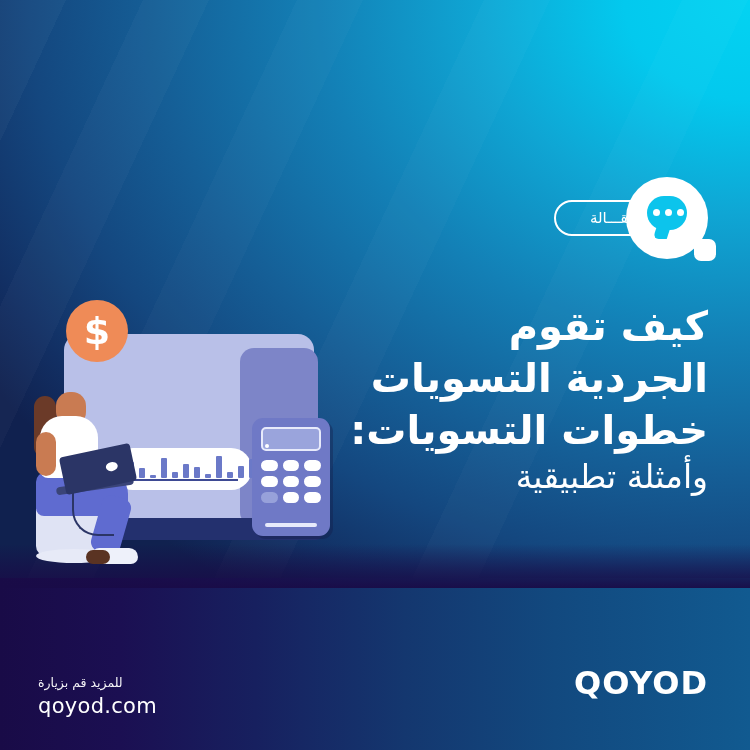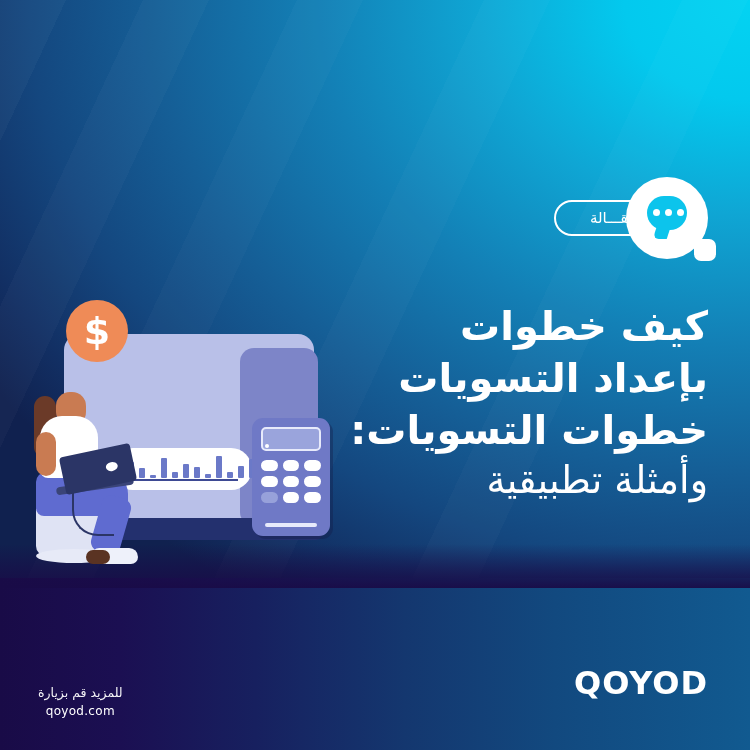--- a/index.html
+++ b/index.html
@@ -67,21 +67,21 @@
 
   
   #title{
     position:absolute;right:42px;top:300px;width:430px;
     text-align:right;direction:rtl;color:#ffffff;line-height:1.30;
   }
   #title .l{display:block;}
   #title .bold{font-weight:bold;font-size:40px;letter-spacing:-0.5px;}
   #title .line3{font-weight:bold;font-size:40px;}
   #title .line3 .light{font-weight:bold;}
-  #title .line4{font-weight:normal;font-size:38px;}
+  #title .line4{font-weight:normal;font-size:33px;}
 
   
   #art{position:absolute;left:0;bottom:150px;width:360px;height:300px;}
 
   .screen-back{
     position:absolute;left:64px;top:34px;width:250px;height:196px;border-radius:16px;
     background:#b9c0e8;
   }
   .screen-back2{
     position:absolute;left:240px;top:48px;width:78px;height:178px;border-radius:14px;
@@ -149,24 +149,24 @@
   .shoe{position:absolute;left:92px;top:248px;width:46px;height:16px;border-radius:8px 10px 8px 8px;background:#eef1fa;}
   .shoe2{position:absolute;left:86px;top:250px;width:24px;height:14px;border-radius:7px;background:#5a3322;}
   .arm{position:absolute;left:36px;top:132px;width:20px;height:44px;border-radius:10px;background:#c97b52;}
   .laptop{position:absolute;left:62px;top:150px;width:72px;height:38px;border-radius:4px;background:#2b3566;transform:rotate(-12deg);}
   .laptop:after{content:"";position:absolute;right:16px;top:15px;width:12px;height:9px;border-radius:50%;background:#fff;}
   .laptop-base{position:absolute;left:56px;top:182px;width:78px;height:8px;border-radius:4px;background:#3a4478;transform:rotate(-8deg);}
   .cable{position:absolute;left:72px;top:188px;width:40px;height:46px;border-left:2px solid #2b3566;border-bottom:2px solid #2b3566;border-radius:0 0 0 26px;}
 
   
   #footer-text{
-    position:absolute;left:38px;bottom:32px;text-align:center;color:#ffffff;
+    position:absolute;left:38px;bottom:32px;text-align:left;color:#ffffff;
   }
   #footer-text .ar{direction:rtl;font-size:12.5px;margin-bottom:4px;opacity:.95;}
-  #footer-text .url{font-size:12px;letter-spacing:.3px;}
+  #footer-text .url{font-size:21px;letter-spacing:.3px;}
 
   #logo{
     position:absolute;right:42px;bottom:48px;color:#fff;
     font-size:32px;font-weight:bold;letter-spacing:1px;
   }
 </style>
 </head>
 <body>
 
 <div id="poster">
@@ -183,22 +183,22 @@
       <span class="dots">
           <i></i>
           <i></i>
           <i></i>
         </span>
       <span class="sq"></span>
     </div>
   </div>
 
   <div id="title">
-    <span class="l bold">كيف خطوات</span>
-    <span class="l bold">بإعداد التسويات</span>
+    <span class="l bold">كيف تقوم</span>
+    <span class="l bold">الجردية التسويات</span>
     <span class="l line3"><span class="light">خطوات</span> <span>التسويات:</span></span>
     <span class="l line4">وأمثلة تطبيقية</span>
   </div>
 
   <div id="art">
     <div class="screen-back"></div>
     <div class="screen-back2"></div>
     <div class="screen-base"></div>
 
 

